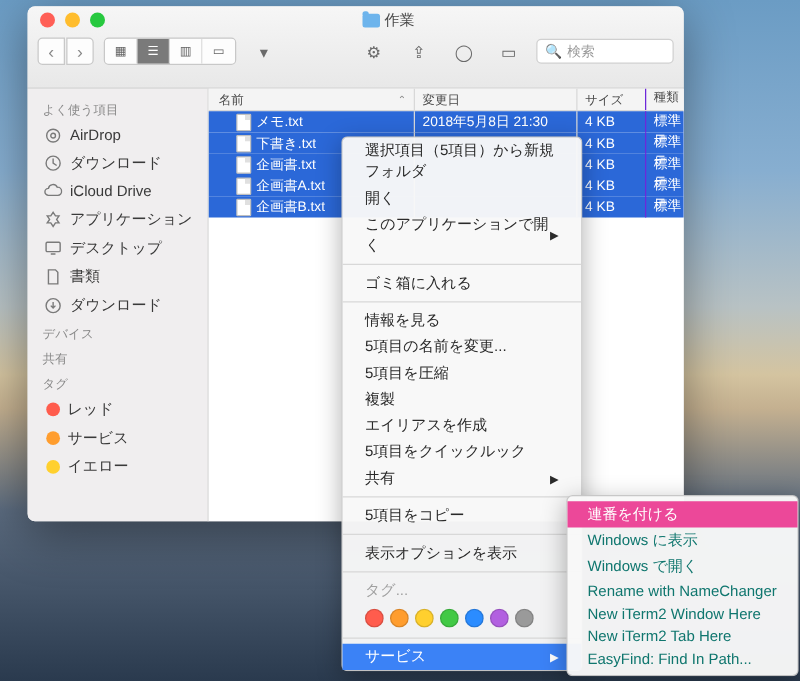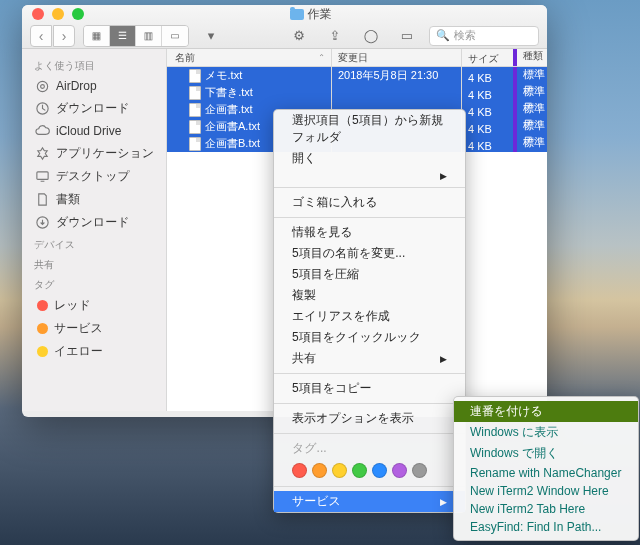--- a/index.html
+++ b/index.html
@@ -1,19 +1,19 @@
 <!DOCTYPE html>
 <html><head>
 <meta charset="utf-8">
 <style>
 * { margin: 0; padding: 0; box-sizing: border-box; font-family: -apple-system, "Hiragino Kaku Gothic Pro", sans-serif; }
 body { width: 640px; height: 545px; background: linear-gradient(180deg, #5a8fb5 0%, #7aa3c0 30%, #9db8c8 50%, #c4a47e 70%, #3a4a5e 100%); position: relative; overflow: hidden; }
 .desktop-bg { position: absolute; inset: 0; background: linear-gradient(180deg, #6b9cc4 0%, #87aed0 25%, #b8c2c4 45%, #d4c4a0 55%, #c4b090 60%, #5a6a7e 75%, #2a3a4e 100%); }
 .window { position: absolute; top: 5px; left: 22px; width: 525px; height: 412px; background: #ececec; border-radius: 6px; box-shadow: 0 10px 40px rgba(0,0,0,0.4); overflow: hidden; }
-.titlebar { height: 44px; background: linear-gradient(180deg, #f6f6f6, #e8e8e8); border-bottom: 1px solid #d0d0d0; display: flex; flex-direction: column; }
+.titlebar { height: 66px; background: linear-gradient(180deg, #f6f6f6, #e8e8e8); border-bottom: 1px solid #d0d0d0; display: flex; flex-direction: column; }
 .title-top { height: 22px; display: flex; align-items: center; padding: 0 10px; }
 .traffic { display: flex; gap: 8px; }
 .tl { width: 12px; height: 12px; border-radius: 50%; }
 .tl.red { background: #ff5f56; } .tl.yellow { background: #ffbd2e; } .tl.green { background: #27c93f; }
 .title-center { flex: 1; display: flex; align-items: center; justify-content: center; gap: 4px; font-size: 12px; color: #4a4a4a; }
 .folder-icon { width: 14px; height: 11px; background: #6db4ec; border-radius: 2px; position: relative; }
 .folder-icon::before { content: ""; position: absolute; top: -2px; left: 0; width: 5px; height: 3px; background: #6db4ec; border-radius: 2px 2px 0 0; }
 .toolbar { height: 28px; display: flex; align-items: center; padding: 0 8px; gap: 8px; }
 .navbtns { display: flex; gap: 1px; }
 .navbtn { width: 22px; height: 22px; background: #fdfdfd; border: 1px solid #c8c8c8; display: flex; align-items: center; justify-content: center; color: #888; font-size: 14px; }
@@ -29,38 +29,38 @@
 .sidebar { width: 145px; background: #f0eeef; border-right: 1px solid #d8d8d8; padding: 6px 0; overflow: hidden; }
 .sb-header { font-size: 10px; color: #8a8a8a; padding: 4px 12px 2px; font-weight: 500; }
 .sb-item { display: flex; align-items: center; gap: 6px; padding: 3px 12px; font-size: 12px; color: #3a3a3a; }
 .sb-icon { width: 16px; height: 16px; display: flex; align-items: center; justify-content: center; color: #7a7a7a; }
 .sb-icon svg { width: 15px; height: 15px; }
 .tag-dot { width: 11px; height: 11px; border-radius: 50%; margin-left: 3px; }
 .main { flex: 1; background: #fff; display: flex; flex-direction: column; }
 .list-header { display: flex; height: 18px; background: #f4f4f4; border-bottom: 1px solid #d8d8d8; font-size: 10px; color: #4a4a4a; align-items: center; }
 .col-name { width: 165px; padding-left: 8px; border-right: 1px solid #d8d8d8; display: flex; align-items: center; height: 100%; }
 .col-date { width: 130px; padding-left: 6px; border-right: 1px solid #d8d8d8; display: flex; align-items: center; height: 100%; }
-.col-size { width: 55px; padding-left: 6px; border-right: 4px solid #6d28d9; display: flex; align-items: flex-end; height: 100%; }
+.col-size { width: 55px; padding-left: 6px; border-right: 1px solid #6d28d9; display: flex; align-items: center; height: 100%; }
 .col-kind { flex: 1; padding-left: 6px; display: flex; height: 100%; }
 .sort-caret { margin-left: auto; margin-right: 6px; font-size: 8px; color: #888; }
 .file-row { display: flex; height: 17px; align-items: center; font-size: 11px; background: #2b68d8; color: #fff; }
 .file-row .col-name { display: flex; align-items: center; gap: 4px; }
 .file-icon { width: 12px; height: 14px; background: #fff; border: 1px solid #c0c0c0; border-radius: 1px; margin-left: 14px; flex-shrink: 0; position: relative; }
 .file-icon::after { content: ""; position: absolute; top: 0; right: 0; width: 4px; height: 4px; background: #e0e0e0; }
 .context-menu { position: absolute; top: 109px; left: 273px; width: 193px; background: rgba(248,248,248,0.97); border: 1px solid rgba(0,0,0,0.2); border-radius: 5px; box-shadow: 0 5px 20px rgba(0,0,0,0.3); padding: 0 0; font-size: 12px; }
 .cm-item { padding: 2px 18px; color: #2a2a2a; display: flex; align-items: center; }
 .cm-item.highlighted { background: #3b82f6; color: #fff; }
 .cm-item.disabled { color: #a0a0a0; }
 .cm-sep { height: 1px; background: #d8d8d8; margin: 4px 0; }
 .cm-arrow { margin-left: auto; font-size: 9px; }
 .cm-tags { display: flex; gap: 5px; padding: 4px 18px; }
 .cm-tag { width: 15px; height: 15px; border-radius: 50%; border: 1px solid rgba(0,0,0,0.15); }
 .submenu { position: absolute; top: 396px; left: 453px; width: 186px; background: rgba(248,248,248,0.97); border: 1px solid rgba(0,0,0,0.2); border-radius: 5px; box-shadow: 0 5px 20px rgba(0,0,0,0.3); padding: 4px 0; font-size: 12px; }
 .sm-item { padding: 2px 16px; color: #0f766e; }
-.sm-item.highlighted { background: #4d7c0f; color: #fff; }
+.sm-item.highlighted { background: #ec4899; color: #fff; }
 </style>
 </head>
 <body>
 
 <div class="desktop-bg"></div>
 
 <div class="window">
   <div class="titlebar">
     <div class="title-top">
       <div class="traffic">
@@ -243,20 +243,21 @@
 </div>
 
 <div class="context-menu" id="ctx-menu">
     <div class="cm-item">
       <span>選択項目（5項目）から新規フォルダ</span>
     </div>
     <div class="cm-item">
       <span>開く</span>
     </div>
     <div class="cm-item">
+      <span>このアプリケーションで開く</span>
       <span class="cm-arrow">▶</span>
     </div>
     <div class="cm-sep"></div>
     <div class="cm-item">
       <span>ゴミ箱に入れる</span>
     </div>
     <div class="cm-sep"></div>
     <div class="cm-item">
       <span>情報を見る</span>
     </div>

